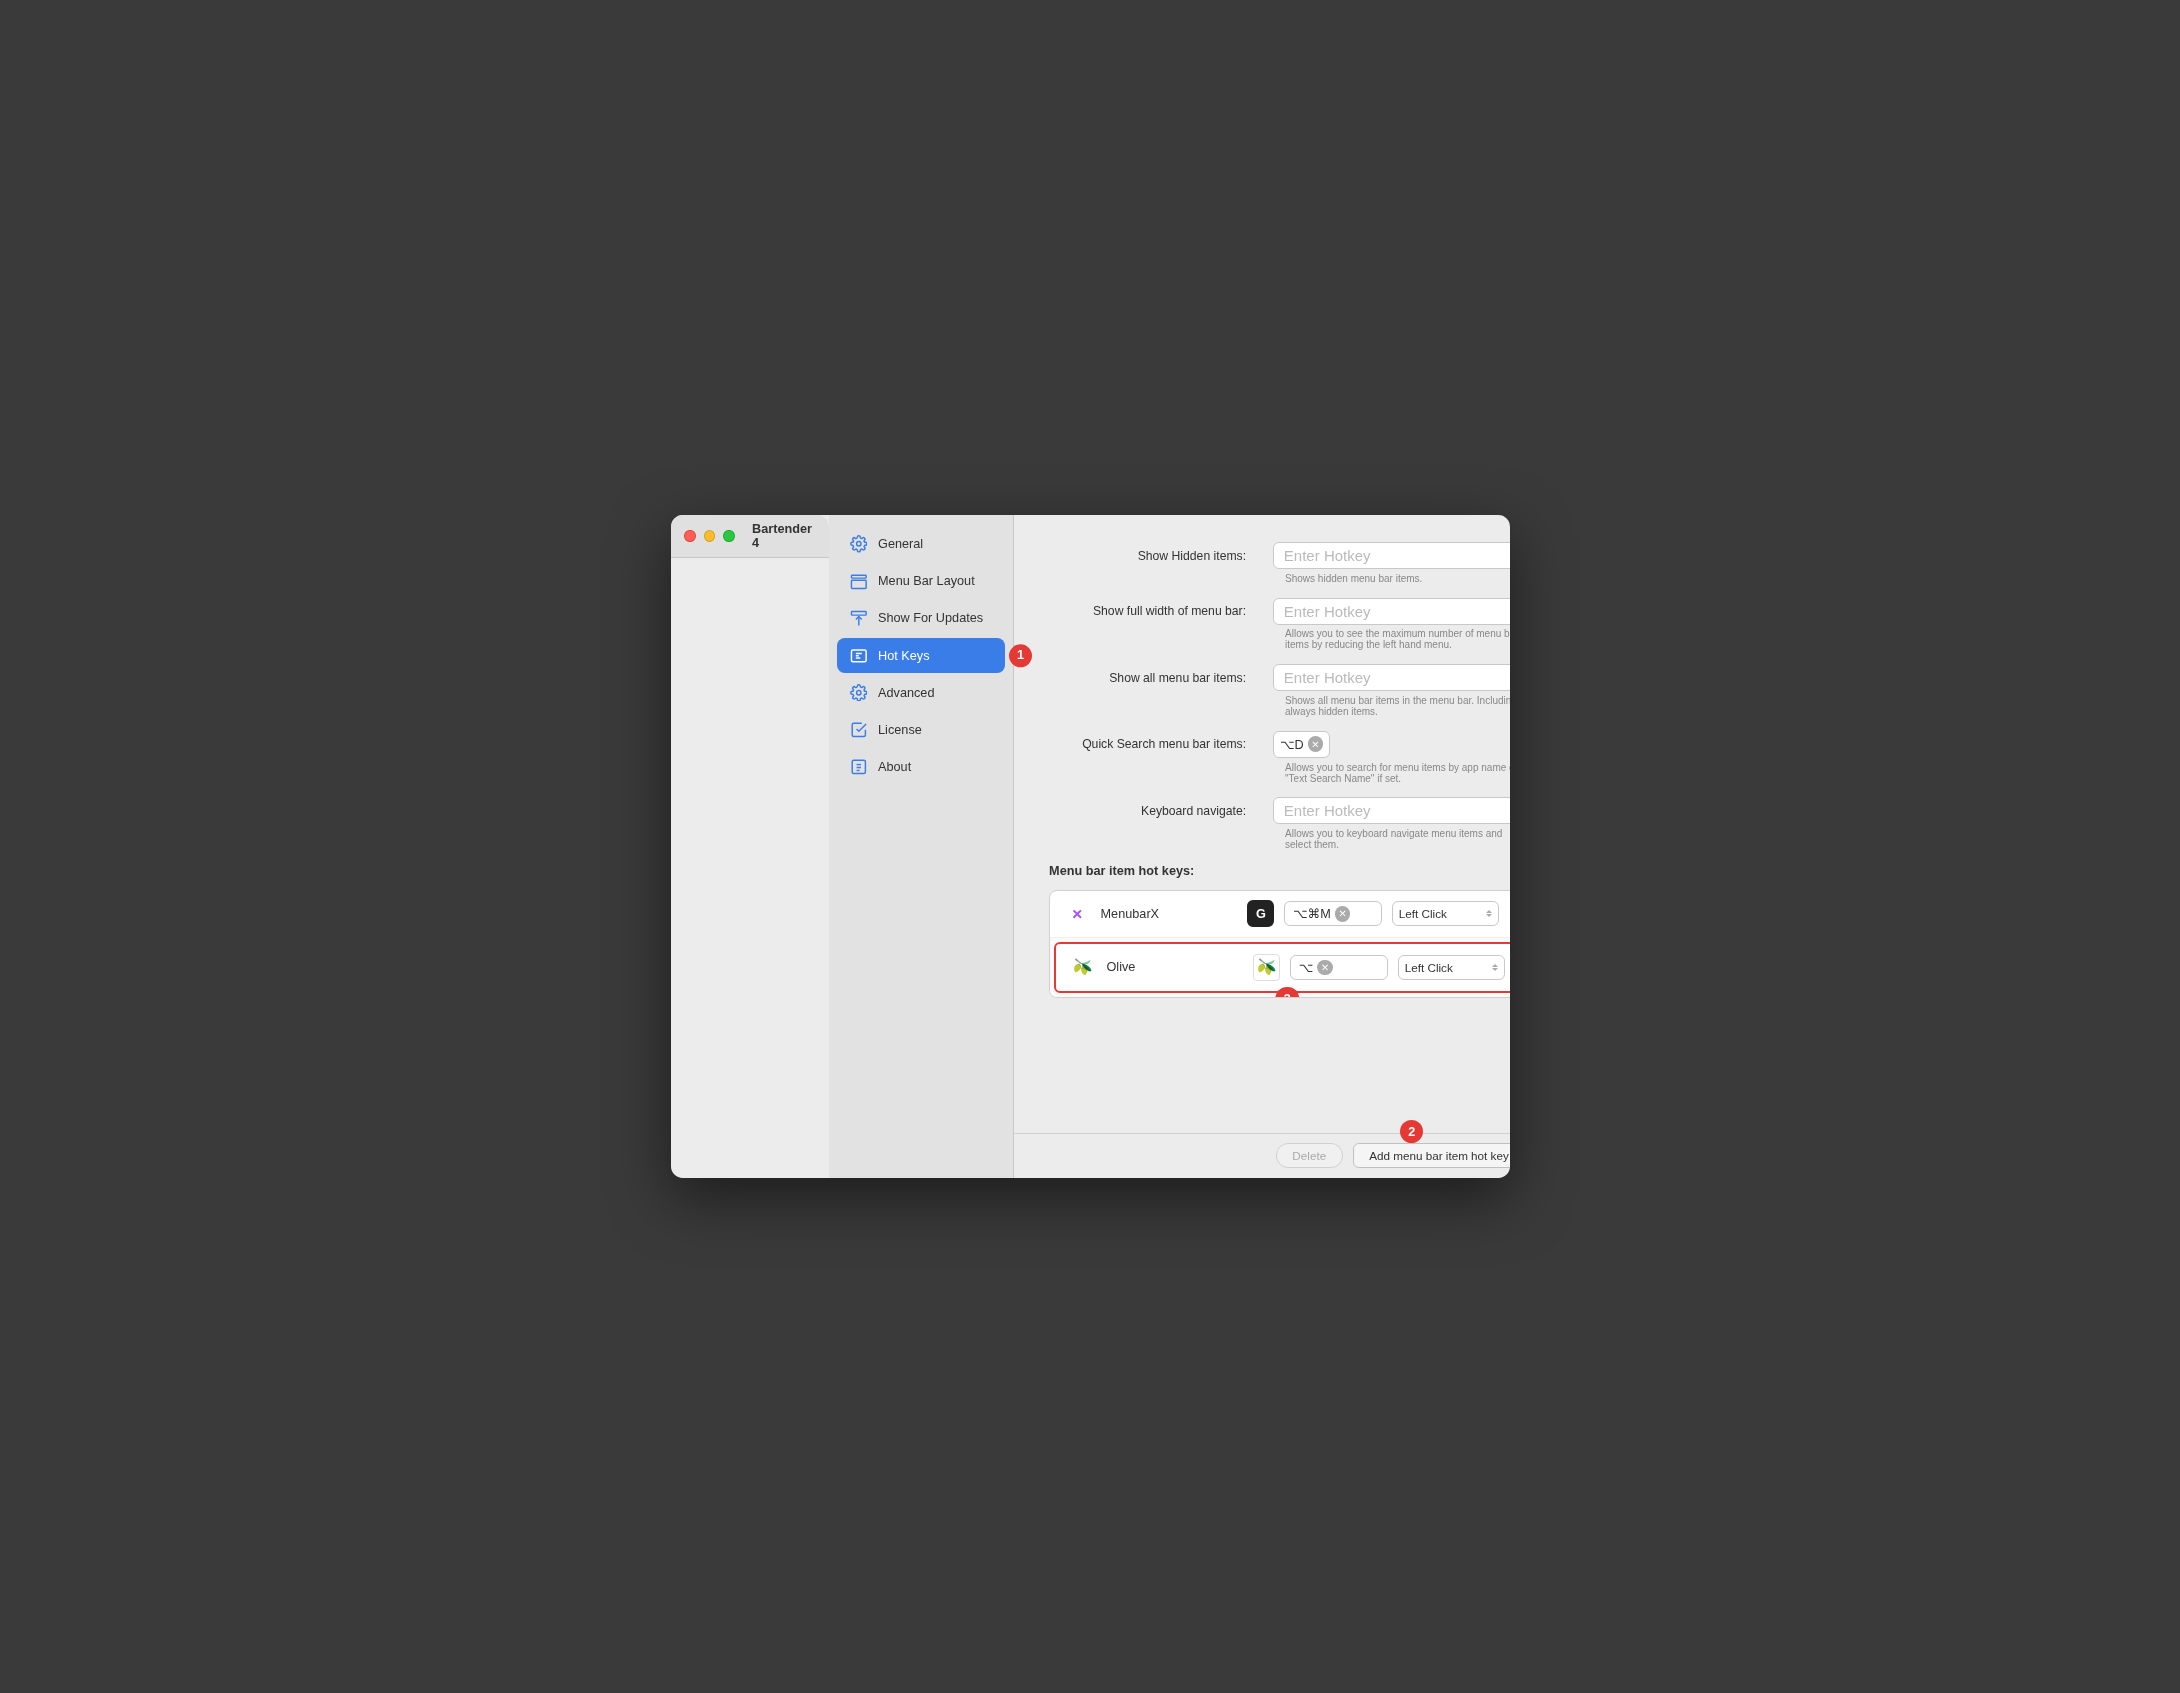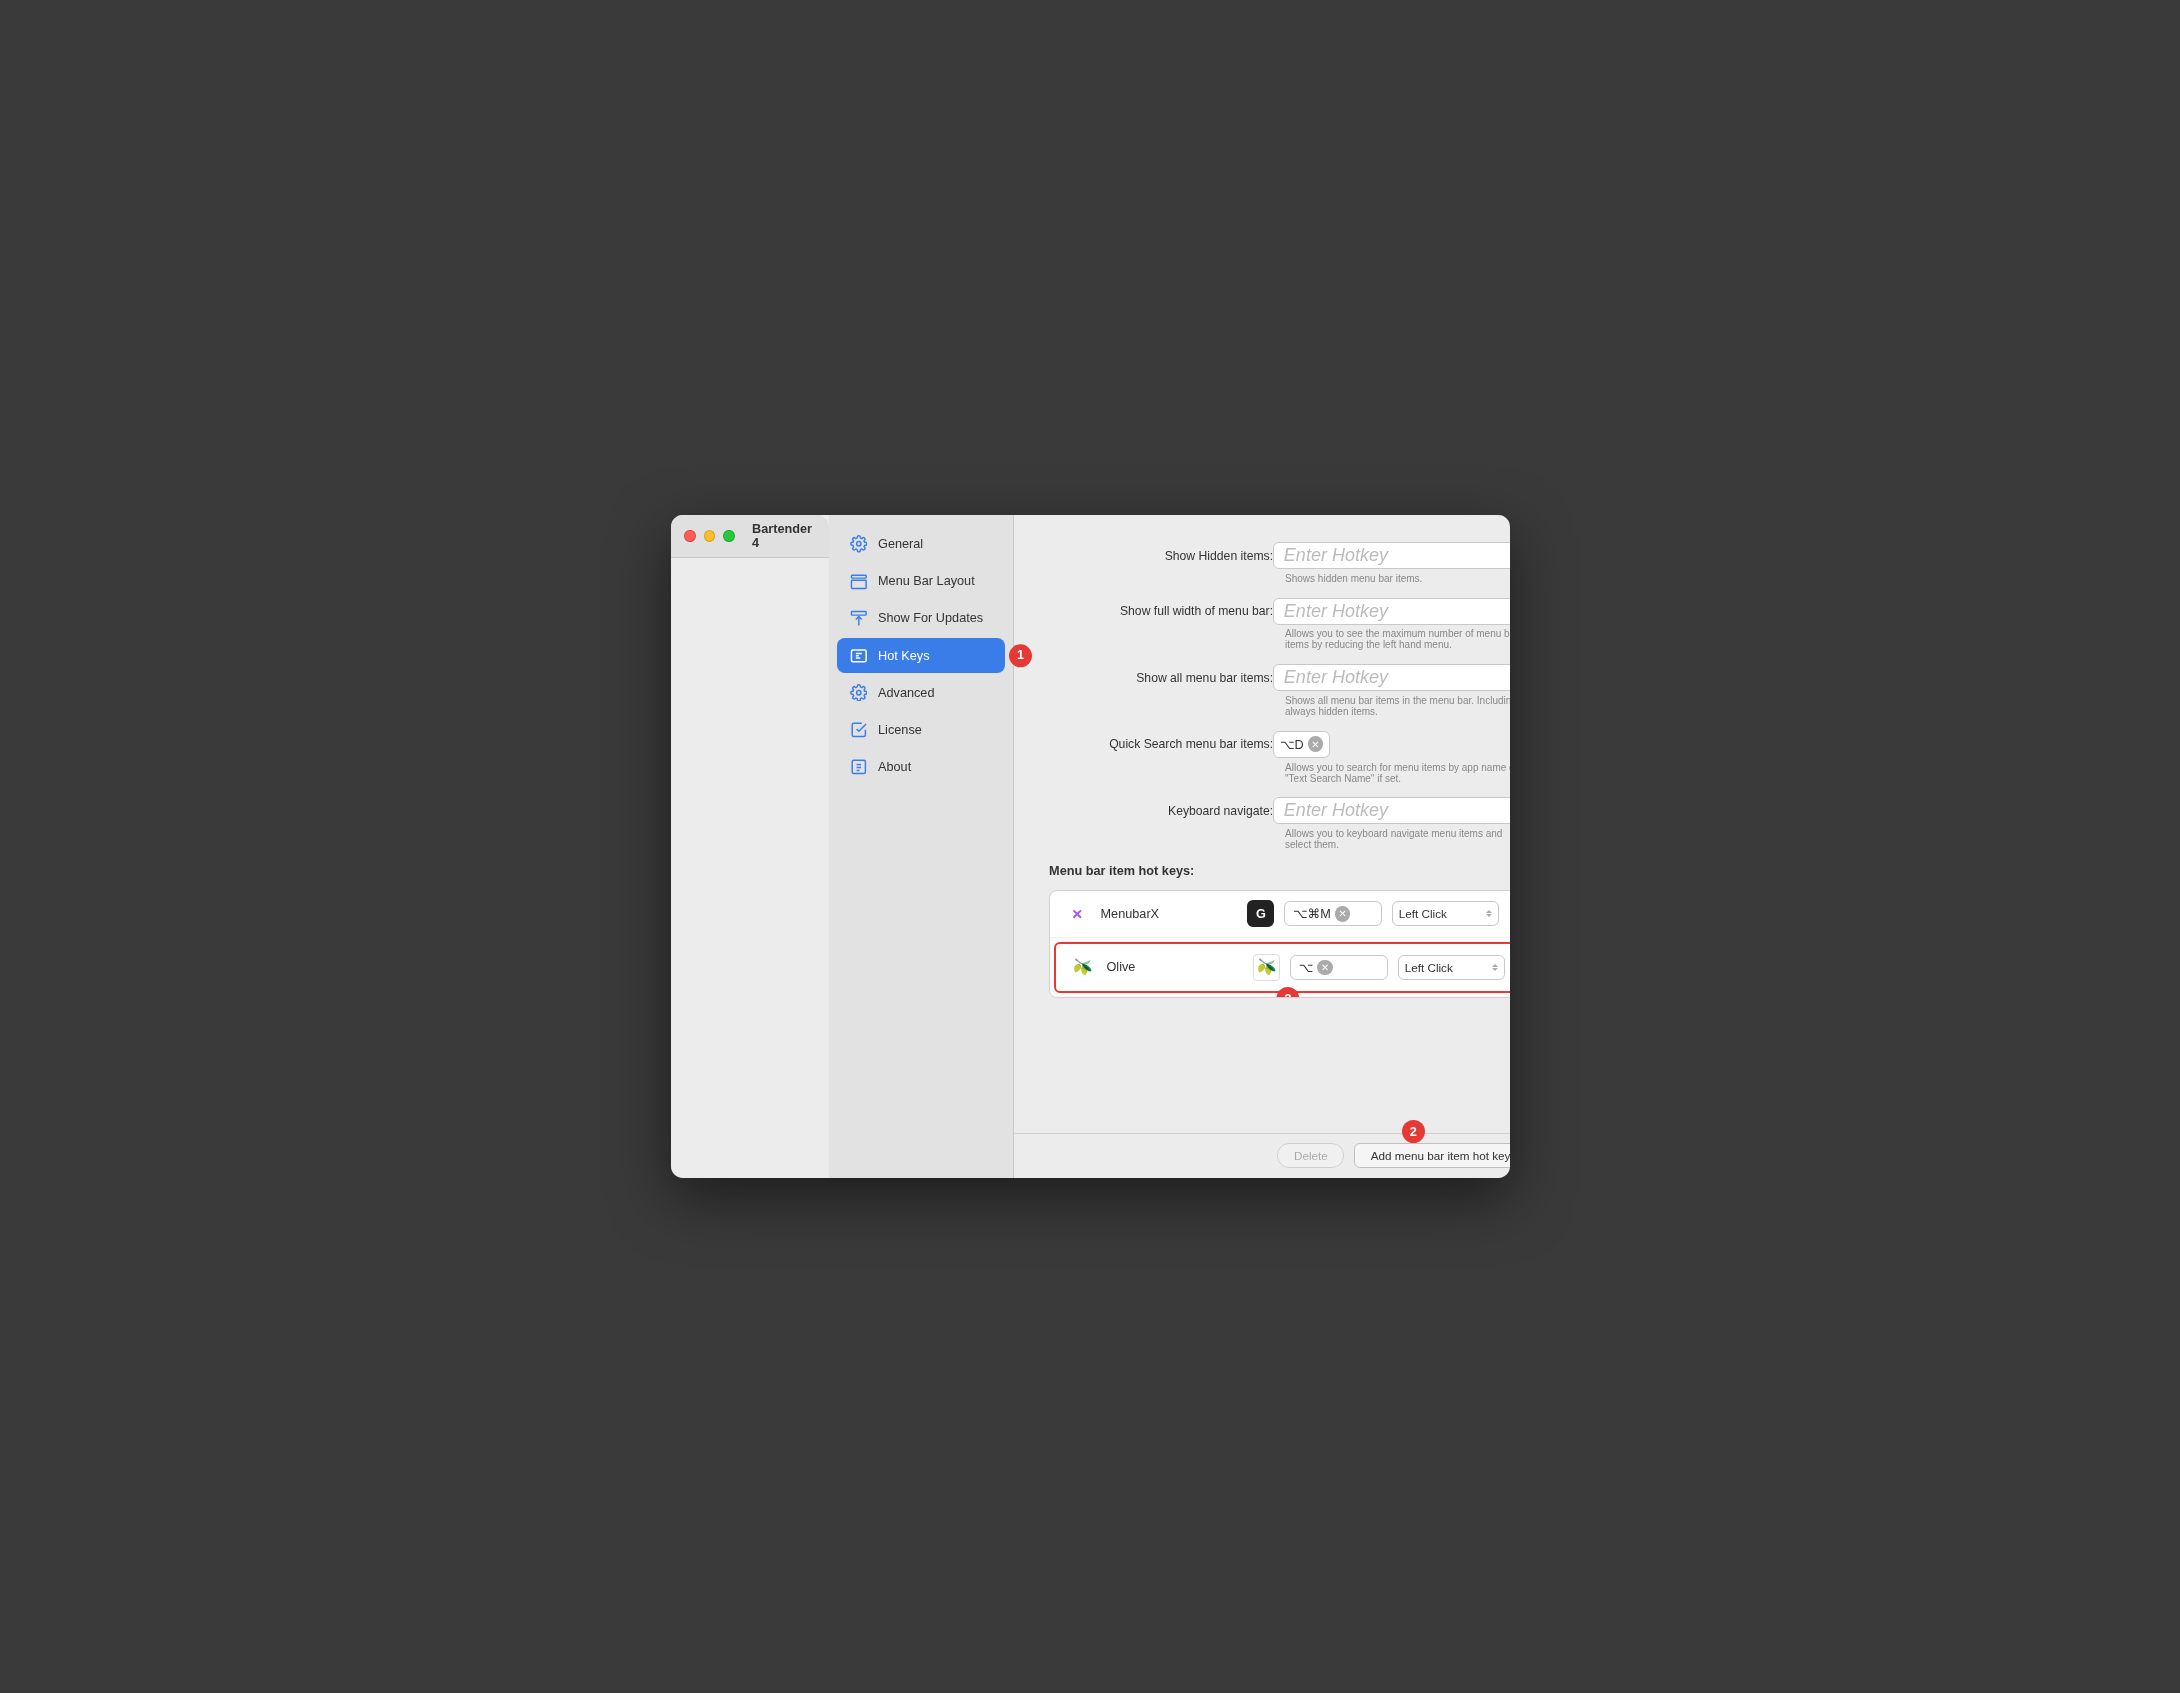--- a/index.html
+++ b/index.html
@@ -94,34 +94,33 @@
       display: flex;
       align-items: center;
       margin-bottom: 3.9px;
     }
     .form-label {
       text-align: right;
       width: 224px;
       min-width: 224px;
       font-size: 12.2px;
       color: #333;
-      padding-right: 0;
+      padding-right: 27px;
     }
     .form-input {
       flex: 1;
       max-width: 254px;
       height: 27px;
       border: 1px solid #c8c8c8;
       border-radius: 5.9px;
       padding: 0 9.8px;
-      font-size: 18px;
+      font-size: 15px;
       color: #aaa;
       background: white;
       outline: none;
-      font-style: italic;
     }
     .form-input::placeholder { color: #bbb; }
     .form-hint {
       margin-left: 236px;
       font-size: 10px;
       color: #888;
       margin-bottom: 13.7px;
       max-width: 527px;
     }
     .hotkey-field {

